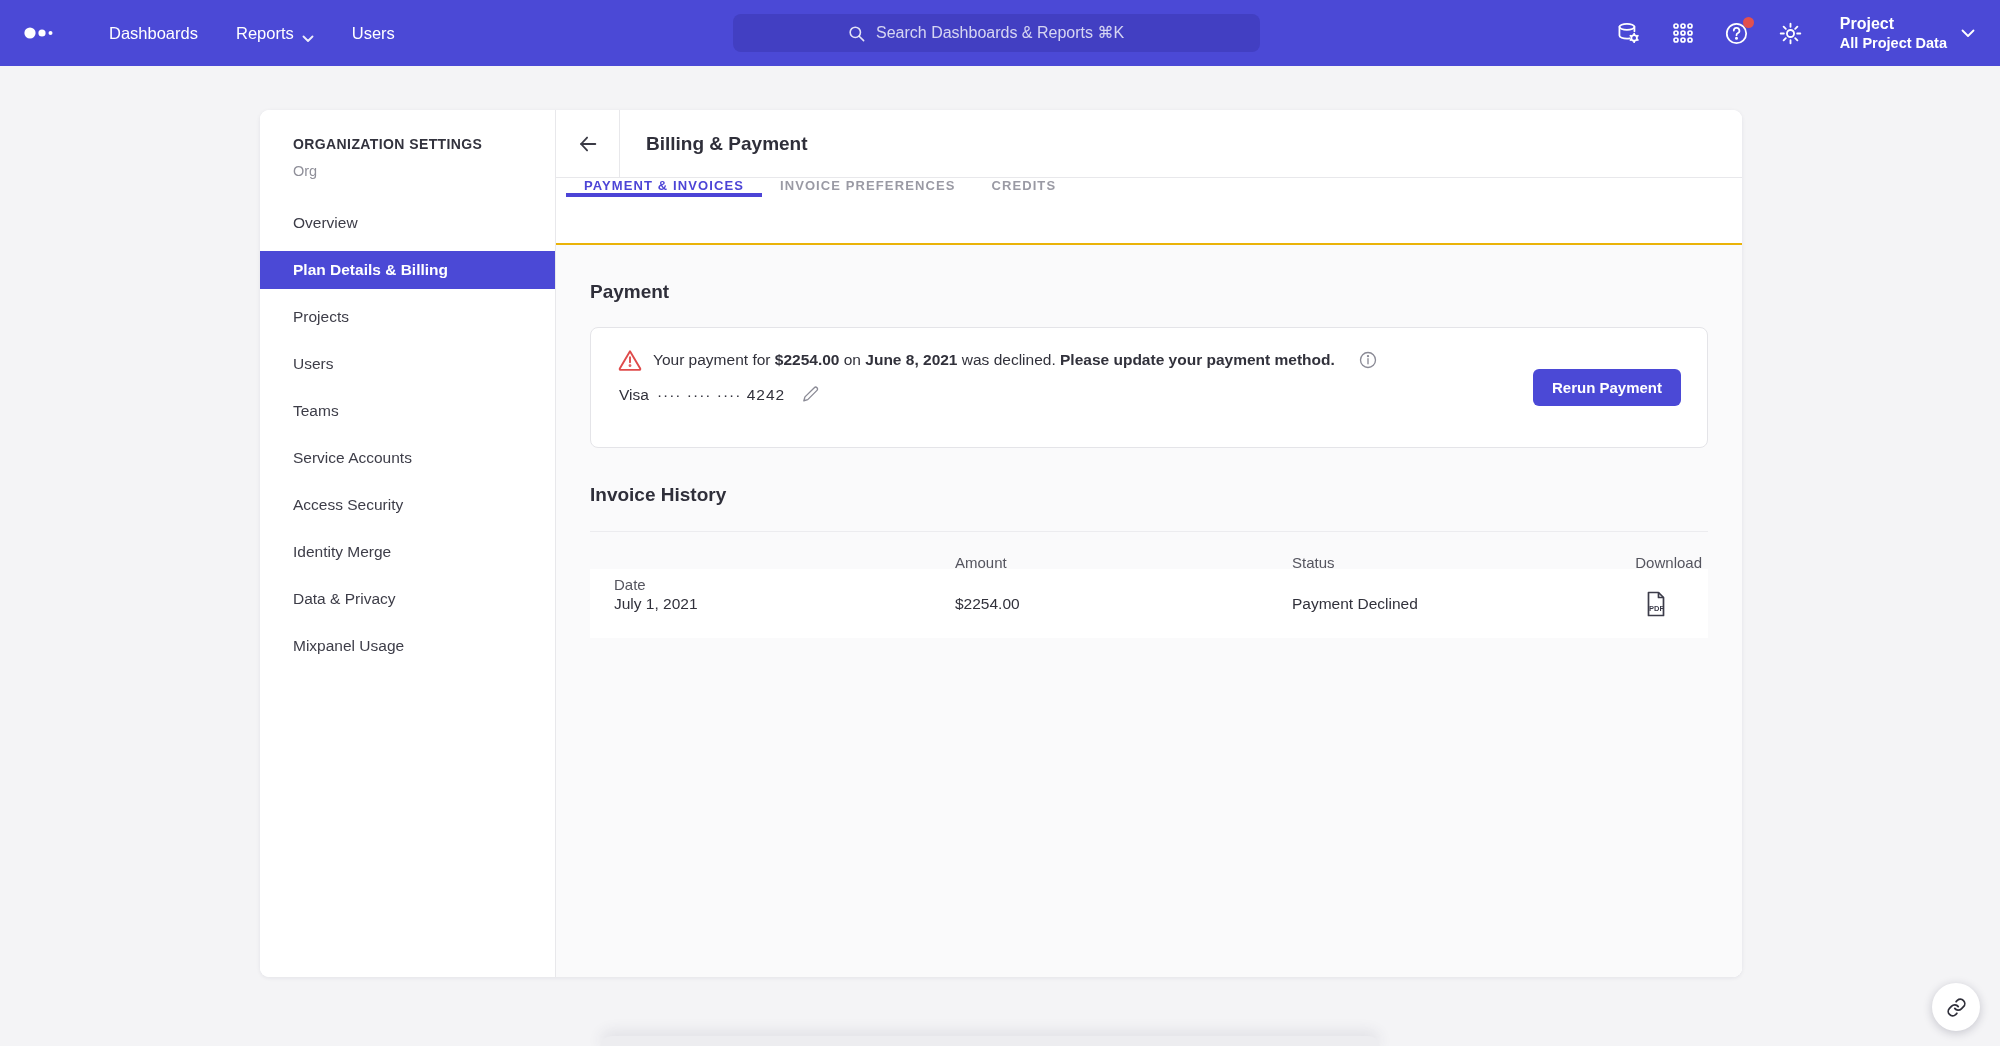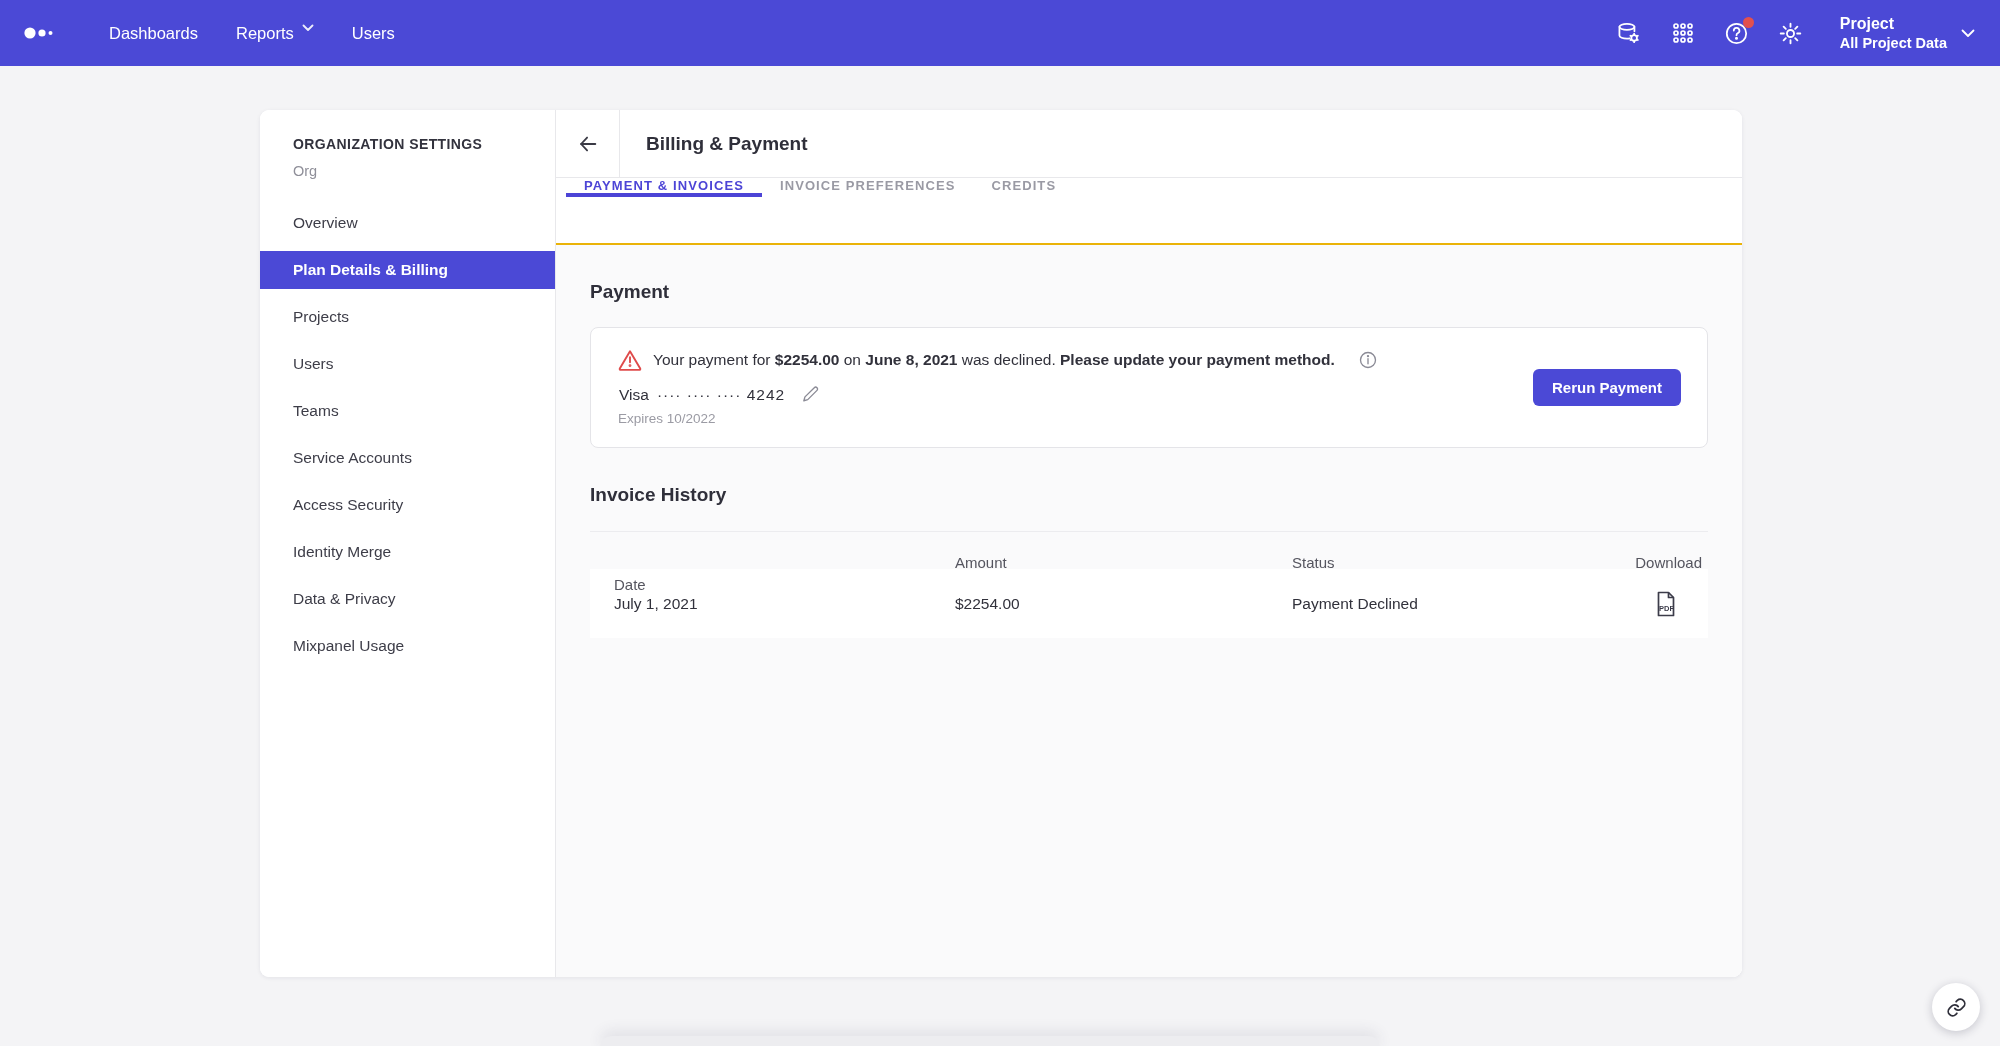--- a/index.html
+++ b/index.html
@@ -12,21 +12,21 @@
 
   
   .navbar {
     position:absolute; left:0; top:0; width:2000px; height:66px;
     background:#4b49d6; display:flex; align-items:center; color:#fff;
   }
   .nav-left { display:flex; align-items:center; padding-left:22px; }
   .logo { width:40px; height:24px; display:flex; align-items:center; margin-right:28px; cursor:pointer; }
   .nav-link {
     font-size:16.5px; font-weight:500; color:#fff; margin:0 19px;
-    display:flex; align-items:flex-start; gap:8px; cursor:pointer; white-space:nowrap;
+    display:flex; align-items:flex-end; gap:8px; cursor:pointer; white-space:nowrap;
   }
   .nav-link svg { opacity:.9; }
   .nav-search {
     position:absolute; left:733px; top:14px; width:527px; height:38px;
     background:#423fc2; border-radius:8px; display:flex; align-items:center;
     justify-content:center; gap:10px; cursor:text;
   }
   .nav-search input {
     background:transparent; border:none; outline:none; width:270px;
     font-family:inherit; font-size:16px; color:#fff;
@@ -102,21 +102,21 @@
     display:grid; grid-template-columns:365px 337px 341px 1fr; align-items:center;
     height:38px; border-top:1px solid #ececef; color:#55555f; font-size:15px;
   }
   .inv-head > div:first-child { padding-left:24px;margin-top:44px; }
   .inv-head > div:last-child { text-align:right; padding-right:6px; }
   .inv-row {
     display:grid; grid-template-columns:365px 337px 341px 1fr; align-items:center;
     height:69px; background:#fff; font-size:15.5px; color:#31313b;
   }
   .inv-row > div:first-child { padding-left:24px; }
-  .cell-download { text-align:right; padding-right:30px; }
+  .cell-download { text-align:center; padding-right:30px; }
   .pdf-btn { display:inline-flex; color:#3c3c4a; cursor:pointer; vertical-align:middle; }
 
   
   .fab {
     position:absolute; left:1932px; top:983px; width:48px; height:48px; border-radius:50%;
     background:#fff; box-shadow:0 2px 10px rgba(30,30,60,.22); display:flex;
     align-items:center; justify-content:center; color:#2f2f3a; cursor:pointer;
   }
   .bottom-sheet-hint {
     position:absolute; left:600px; top:1036px; width:780px; height:14px;
@@ -147,20 +147,27 @@
         <span>Reports</span>
         <svg width="12" height="8" viewBox="0 0 12 8" fill="none" stroke="#fff" stroke-width="1.8" stroke-linecap="round" stroke-linejoin="round">
             <polyline points="1.5 1.5 6 6 10.5 1.5"></polyline>
           </svg>
       </div>
       <div class="nav-link">
         <span>Users</span>
       </div>
     </div>
 
+    <div class="nav-search">
+      <svg width="19" height="19" viewBox="0 0 24 24" fill="none" stroke="rgba(255,255,255,.85)" stroke-width="2" stroke-linecap="round">
+          <circle cx="10.5" cy="10.5" r="6.5"></circle>
+          <line x1="15.4" y1="15.4" x2="21" y2="21"></line>
+        </svg>
+      <input readonly="" placeholder="Search Dashboards &amp; Reports ⌘K" style="">
+    </div>
 
     <div class="nav-right">
       <div class="nav-icon-btn">
         <svg width="25" height="25" viewBox="0 0 24 24" fill="none" stroke="#fff" stroke-width="1.7" stroke-linecap="round">
           <ellipse cx="10.5" cy="5.6" rx="7.2" ry="2.9"></ellipse>
           <path d="M3.3 5.6 v8.4 c0 1.6 3.2 2.9 7.2 2.9 .9 0 1.8-.07 2.6-.2"></path>
           <path d="M17.7 5.6 v4.2"></path>
           <circle cx="17.4" cy="16.2" r="2.7"></circle>
           <path d="M17.4 12.1 v1.2 M17.4 19.1 v1.2 M13.8 14.1l1 .6 M20 17.7l1 .6 M13.8 18.3l1-.6 M20 14.7l1-.6"></path>
         </svg>
@@ -265,21 +272,20 @@
           <div class="visa-row">
             <span class="visa-text">Visa</span>
             <span class="visa-text masked" style="margin-left:8px;">···· ···· ···· 4242</span>
             <div class="edit-btn">
               <svg width="19" height="19" viewBox="0 0 24 24" fill="none" stroke="currentColor" stroke-width="1.7" stroke-linecap="round" stroke-linejoin="round">
                 <path d="M16.8 3.4 a2.4 2.4 0 0 1 3.4 3.4 L8.5 18.5 3.6 19.9 5 15 Z"></path>
               </svg>
             </div>
           </div>
 
-          <div class="expires">Expires 10/2022</div>
 
           <button class="rerun-btn">Rerun Payment</button>
         </div>
 
         <div class="section-h h-invoices">Invoice History</div>
 
         <div class="inv-table">
           <div class="inv-head">
             <div>Date</div>
             <div>Amount</div>

